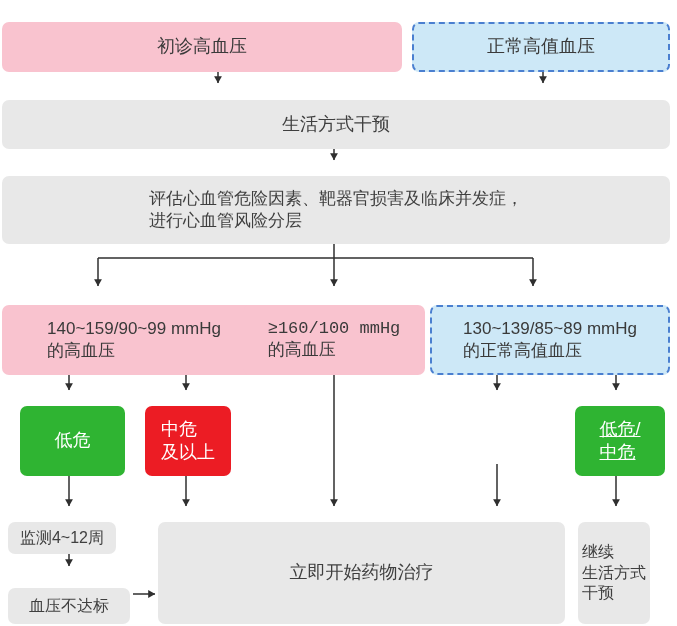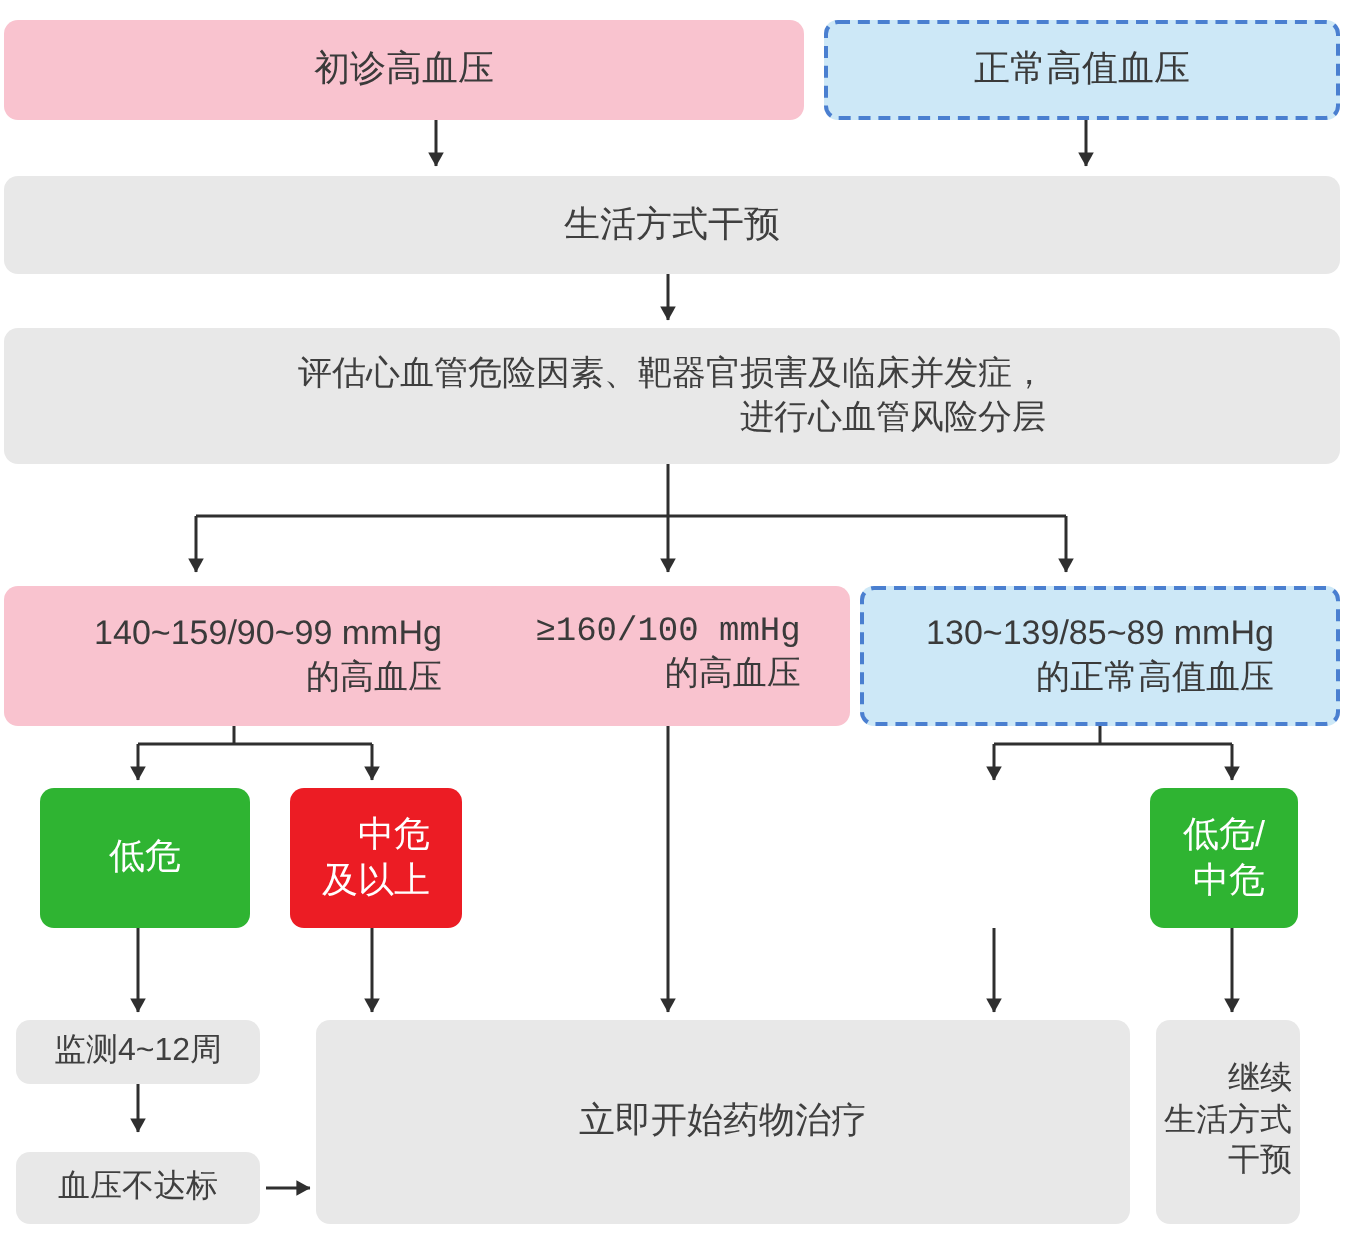--- a/index.html
+++ b/index.html
@@ -19,25 +19,26 @@
     left: 0; top: 0;
     width: 677px;
     height: 626px;
   }
   .node {
     position: absolute;
     box-sizing: border-box;
     display: flex;
     align-items: center;
     justify-content: center;
-    text-align: right;
+    text-align: left;
     border-radius: 7px;
     line-height: 1.28;
     white-space: pre-line;
     z-index: 2;
+    margin-top: 12px;
   }
   .n-pink {
     background: #F9C3CF;
     color: #3a3a3a;
   }
   .n-blue {
     background: #CDE8F7;
     color: #3a3a3a;
     border: 2px dashed #4a7fd0;
   }
@@ -134,24 +135,24 @@
 
   <div class="node n-blue fs-17" style="left:430px; top:293px; width:240px; height:70px;">130~139/85~89 mmHg
 的正常高值血压</div>
 
   <div class="node n-green fs-18" style="left:20px; top:394px; width:105px; height:70px;">低危</div>
 
   <div class="node n-red fs-18" style="left:145px; top:394px; width:86px; height:70px;">中危
 及以上</div>
 
 
-  <div class="node n-green fs-18" style="left:575px; top:394px; width:74px; height:70px;">低危/
+  <div class="node n-green fs-18" style="left:575px; top:394px; width:90px; height:70px;text-decoration:underline;">低危/
 中危</div>
 
-  <div class="node n-gray fs-16" style="left:8px; top:510px; width:122px; height:32px;">监测4~12周</div>
+  <div class="node n-gray fs-16" style="left:8px; top:510px; width:108px; height:32px;">监测4~12周</div>
 
   <div class="node n-gray fs-16" style="left:8px; top:576px; width:122px; height:36px;">血压不达标</div>
 
   <div class="node n-gray fs-18" style="left:158px; top:510px; width:407px; height:102px;">立即开始药物治疗</div>
 
   <div class="node n-gray fs-16" style="left:578px; top:510px; width:72px; height:102px;">继续
 生活方式
 干预</div>
 
 </div>

